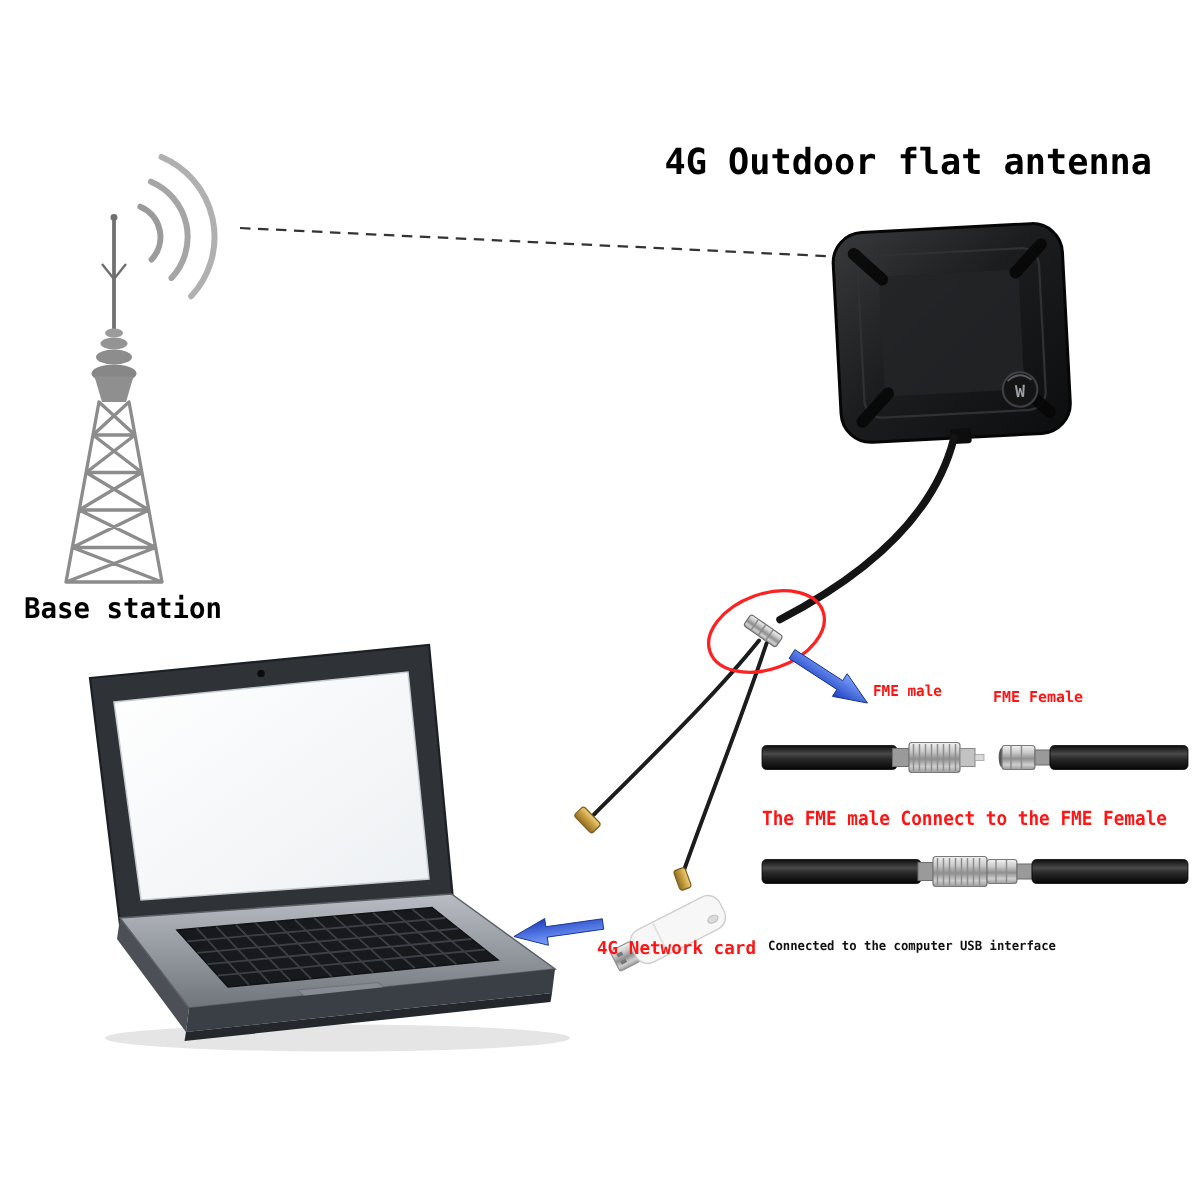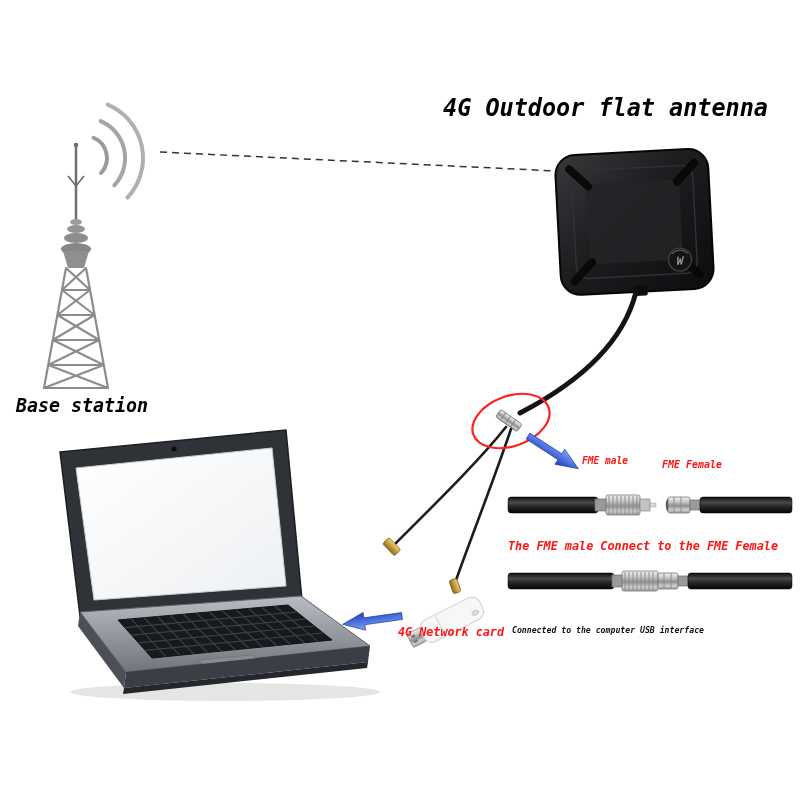--- a/index.html
+++ b/index.html
@@ -1,16 +1,16 @@
 <!DOCTYPE html>
 <html><head>
 <meta charset="utf-8">
 <style>
   html,body{margin:0;padding:0;background:#ffffff;}
-  .stage{position:relative;width:800px;height:800px;background:#ffffff;overflow:hidden;font-style:italic;}
+  .stage{position:relative;width:800px;height:800px;background:#ffffff;overflow:hidden;}
   svg{display:block;}
   text{font-family:"DejaVu Sans Mono","Liberation Mono",monospace;}
   .t-title{font-size:24px;font-weight:bold;fill:#000000;}
   .t-station{font-size:19px;font-weight:bold;fill:#000000;}
   .t-red-note{font-size:13px;font-weight:bold;fill:#ff1414;}
   .t-red-card{font-size:12px;font-weight:bold;fill:#ff1414;}
   .t-red-conn{font-size:10px;font-weight:bold;fill:#ff1414;}
   .t-black-xs{font-size:8.5px;font-weight:bold;fill:#111111;}
   .t-logo{font-size:11px;font-weight:bold;fill:#9aa0a6;}
 </style>

